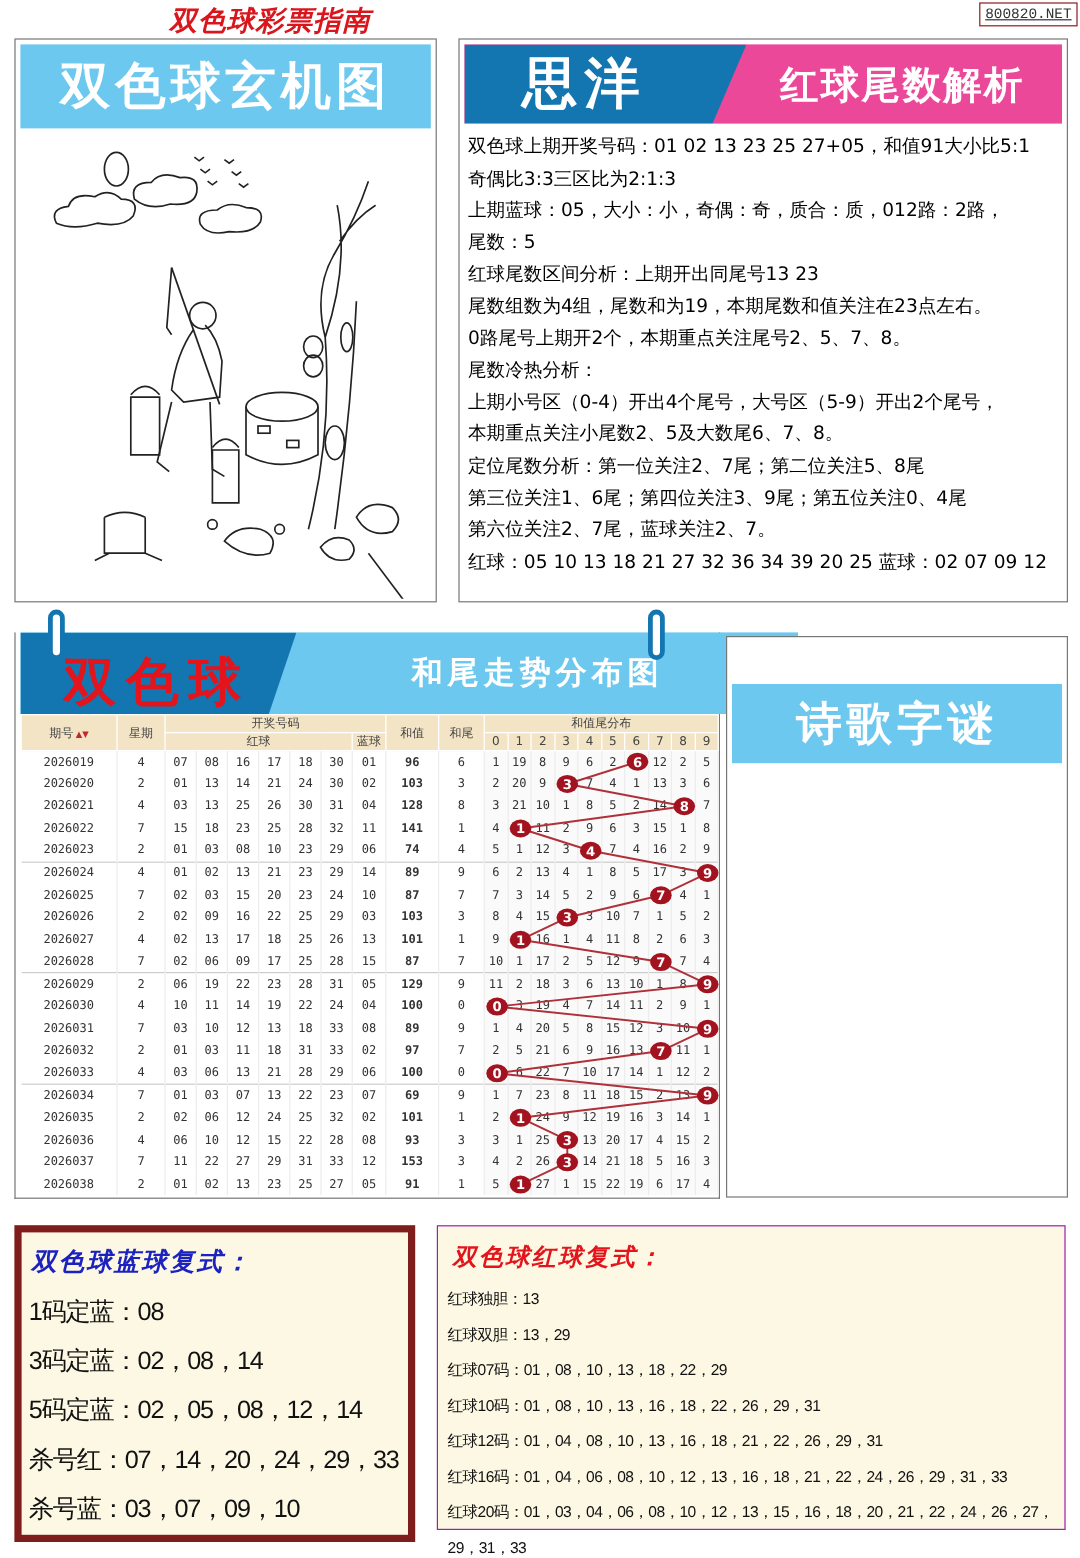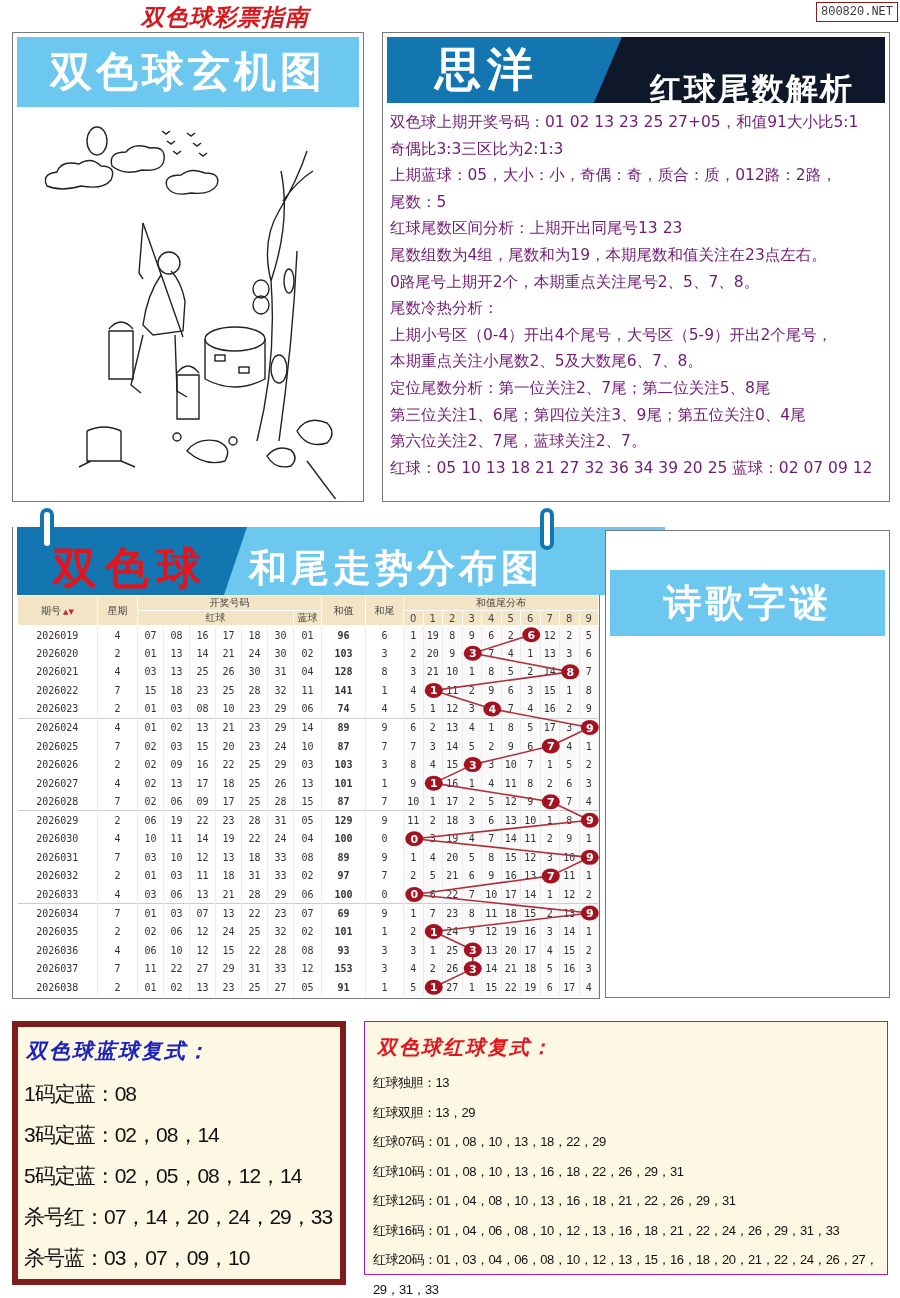--- a/index.html
+++ b/index.html
@@ -1,43 +1,43 @@
 <!DOCTYPE html>
 <html><head>
 <meta charset="utf-8">
 <style>
   * { box-sizing: border-box; margin: 0; padding: 0; }
   body { width: 900px; height: 1298px; background: #ffffff; font-family: "DejaVu Sans", sans-serif; position: relative; overflow: hidden; color: #111; }
   .abs { position: absolute; }
 
   .top-title { left: 110px; top: 2px; width: 230px; height: 30px; color: #d9161c; font-weight: bold; font-size: 23px; letter-spacing: 1px; font-family: "DejaVu Serif", serif; text-align: center; font-style: italic; }
-  .site-badge { right: 2px; top: 2px; border: 1px solid #8b1c1c; color: #333; font-size: 12px; padding: 2px 4px; font-family: "Liberation Mono", monospace; background: #fff; }
+  .site-badge { right: 2px; top: 2px; border: 1px solid #8b1c1c; color: #333; font-size: 12px; padding: 2px 4px; font-family: "Liberation Mono", monospace; background: #fff; text-decoration: underline; }
 
   .panel { border: 1px solid #777; background: #fff; }
   .banner-light { background: #6cc8ee; color: #fff; font-weight: bold; display: flex; align-items: center; justify-content: center; font-family: "DejaVu Serif", serif; }
 
   
   #p1 { left: 12px; top: 32px; width: 352px; height: 470px; }
   #p1 .banner-light { position: absolute; left: 4px; top: 4px; right: 4px; height: 70px; font-size: 42px; letter-spacing: 4px; }
   #p1 .illus { position: absolute; left: 4px; top: 78px; right: 4px; bottom: 4px; }
 
   
   #p2 { left: 382px; top: 32px; width: 508px; height: 470px; }
-  #p2 .bn { position: absolute; left: 4px; top: 4px; right: 4px; height: 66px; background: #0f172a; overflow: hidden; }
+  #p2 .bn { position: absolute; left: 4px; top: 4px; right: 4px; height: 66px; background: #ec4899; overflow: hidden; }
   #p2 .bn .dark { position: absolute; left: 0; top: 0; width: 235px; height: 66px; background: #1376b0; clip-path: polygon(0 0, 100% 0, 88% 100%, 0 100%); color: #fff; font-size: 46px; font-weight: bold; font-family: "DejaVu Serif", serif; display: flex; align-items: center; justify-content: center; padding-right: 35px; letter-spacing: 6px; }
-  #p2 .bn .light { position: absolute; left: 232px; right: 0; top: 8px; height: 54px; color: #fff; font-size: 32px; font-weight: bold; font-family: "DejaVu Serif", serif; display: flex; align-items: center; justify-content: center; letter-spacing: 2px; margin-top: 18px; }
-  #p2 .analysis { position: absolute; left: 7px; top: 76px; right: 4px; font-size: 15.5px; line-height: 26.6px; color: #701a75; font-family: "DejaVu Sans", sans-serif; }
+  #p2 .bn .light { position: absolute; left: 232px; right: 0; top: 8px; height: 54px; color: #fff; font-size: 32px; font-weight: bold; font-family: "DejaVu Serif", serif; display: flex; align-items: center; justify-content: center; letter-spacing: 2px; }
+  #p2 .analysis { position: absolute; left: 7px; top: 76px; right: 4px; font-size: 15.5px; line-height: 26.6px; color: #000000; font-family: "DejaVu Sans", sans-serif; }
   #p2 .analysis div { white-space: nowrap; }
 
   
   #p3 { left: 12px; top: 527px; width: 588px; height: 472px; border: 1px solid #777; border-top: none; background: #fff; }
   #p3 .bn { position: absolute; left: 4px; top: 0px; width: 648px; height: 68px; background: #6cc8ee; overflow: hidden; }
   #p3 .bn .dark { position: absolute; left: 0; top: 0; width: 230px; height: 68px; background: #1376b0; clip-path: polygon(0 0, 100% 0, 90% 100%, 0 100%); }
   #p3 .bn .red { position: absolute; left: 36px; top: 12px; color: #e3141b; font-size: 44px; font-weight: bold; font-family: "DejaVu Serif", serif; letter-spacing: 8px; }
-  #p3 .bn .light { position: absolute; left: 232px; right: 18px; top: 16px; color: #fff; font-size: 38px; font-weight: bold; font-family: "DejaVu Serif", serif; letter-spacing: 4px; }
+  #p3 .bn .light { position: absolute; left: 232px; right: 18px; top: 16px; color: #fff; font-size: 26px; font-weight: bold; font-family: "DejaVu Serif", serif; letter-spacing: 4px; text-align: center; }
   .ring { position: absolute; width: 14px; height: 42px; border: 4px solid #1376b0; border-radius: 8px; background: #fff; }
 
   table.trend { position: absolute; left: 4px; top: 68px; width: 582px; border-collapse: collapse; font-family: "DejaVu Sans Mono", monospace; font-size: 10px; }
   table.trend th { background: #f3e4c5; color: #444; font-weight: normal; font-family: "DejaVu Sans", sans-serif; font-size: 10px; height: 14px; border: 1px solid #fff; }
   table.trend td { height: 18.55px; text-align: center; border-right: 1px solid #ececec; color: #333; }
   table.trend tr.sep td { border-top: 1px solid #ccc; }
   td.period { width: 80px; color: #222; }
   td.week { width: 40px; }
   td.red { color: #b0606a; width: 26px; }
   td.blue { color: #3a6a8a; width: 28px; }

